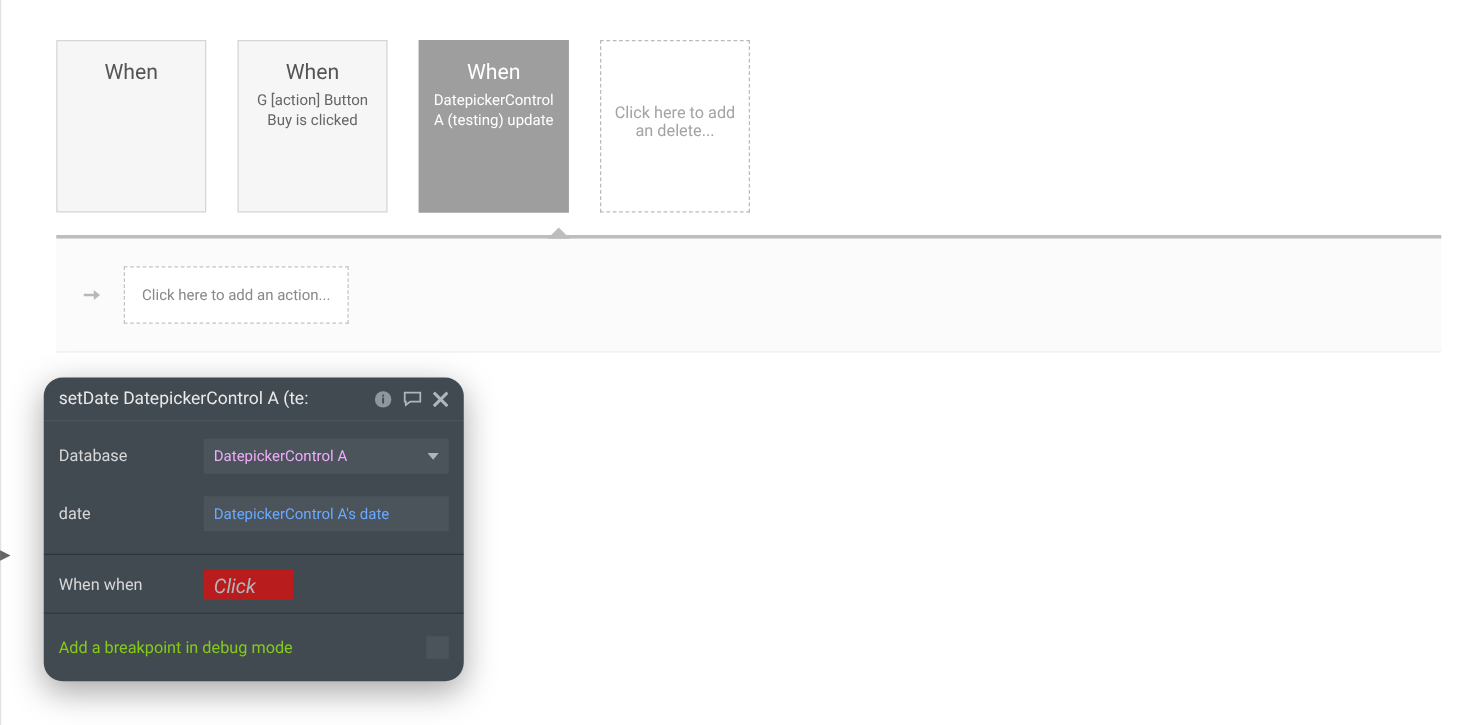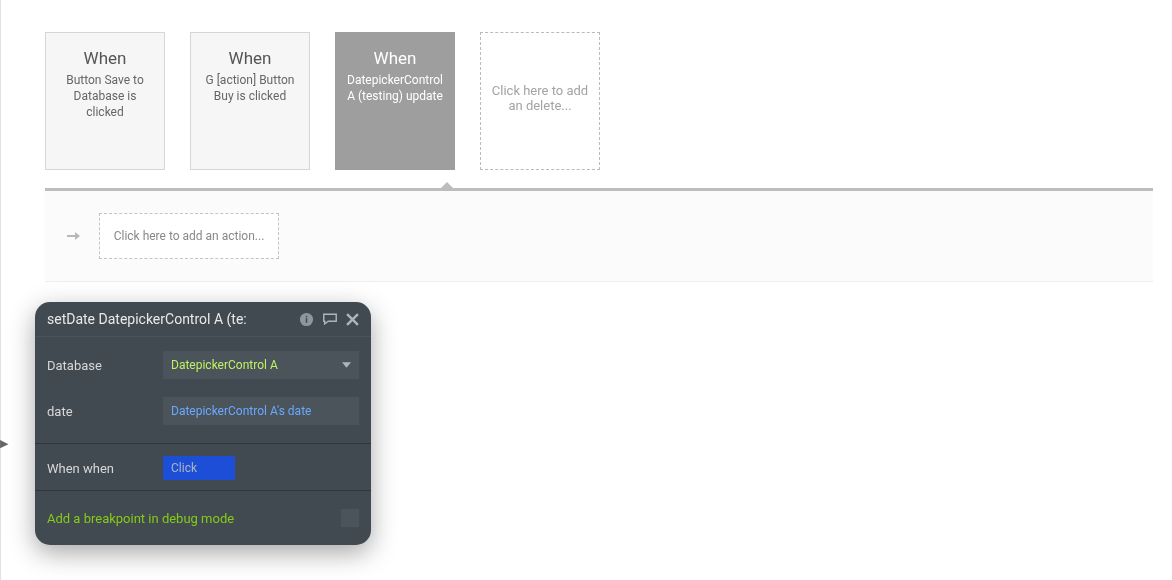--- a/index.html
+++ b/index.html
@@ -104,47 +104,46 @@
   }
   .pp-title { font-size: 14px; white-space: nowrap; overflow: hidden; text-overflow: ellipsis; max-width: 230px; }
   .pp-icons { display: flex; gap: 8px; color: #b8bec4; font-size: 15px; align-items: center; }
   .pp-icons span, .pp-icons svg { cursor: pointer; }
   .pp-body { padding: 14px 12px 8px 12px; }
   .pp-row { display: flex; align-items: center; margin-bottom: 18px; }
   .pp-label { width: 116px; font-size: 13px; color: #d8d8d8; }
   .pp-control {
     flex: 1; background: #4b535b; height: 28px;
     display: flex; align-items: center; justify-content: space-between;
-    padding: 0 8px; font-size: 12px; color: #bef264;
+    padding: 0 8px; font-size: 12px; color: #f0abfc;
     cursor: pointer;
   }
   .pp-control.link { color: #6aa9ff; }
   .pp-divider { height: 1px; background: rgba(0,0,0,0.25); margin: 4px -12px 12px -12px; }
   .pp-row.dense { margin-bottom: 10px; }
   .pp-input-short {
-    background: #1d4ed8; color: #aeb6bd; font-size: 12px;
-    height: 24px; width: 72px; display: flex; align-items: center; padding: 0 8px;
+    background: #b91c1c; color: #aeb6bd; font-size: 16px;
+    height: 24px; width: 72px; display: flex; align-items: center; padding: 0 8px; font-style: italic;
   }
   .pp-break-row { display: flex; align-items: center; justify-content: space-between; padding: 6px 0 10px 0; }
   .pp-break-label { font-size: 13px; color: #84cc16; }
   .pp-checkbox { width: 18px; height: 18px; background: #4b535b; cursor: pointer; }
 
   .info-svg, .comment-svg, .close-svg, .arrow-svg, .caret-svg { display:block; }
 </style>
 </head>
 <body>
 
 <div class="page">
 
   <span class="expander">▶</span>
 
   <div class="events-row">
     <div class="event-card">
       <div class="when-title">When</div>
-      <div class="when-desc">Button Save to Database is clicked</div>
     </div>
     <div class="event-card">
       <div class="when-title">When</div>
       <div class="when-desc">G [action] Button Buy is clicked</div>
     </div>
     <div class="event-card selected">
       <div class="when-title">When</div>
       <div class="when-desc">DatepickerControl A (testing) update</div>
     </div>
     <div class="event-card add">

